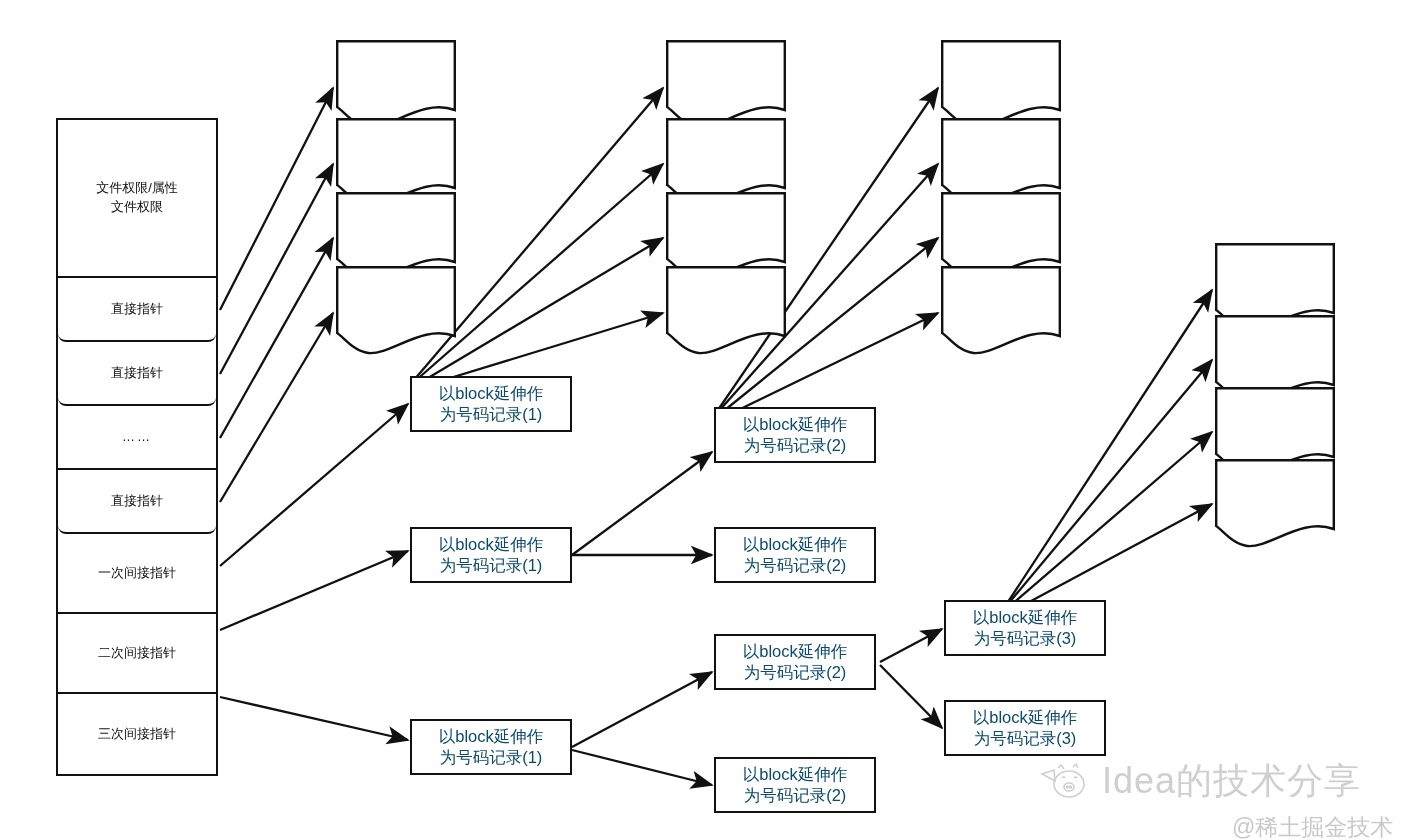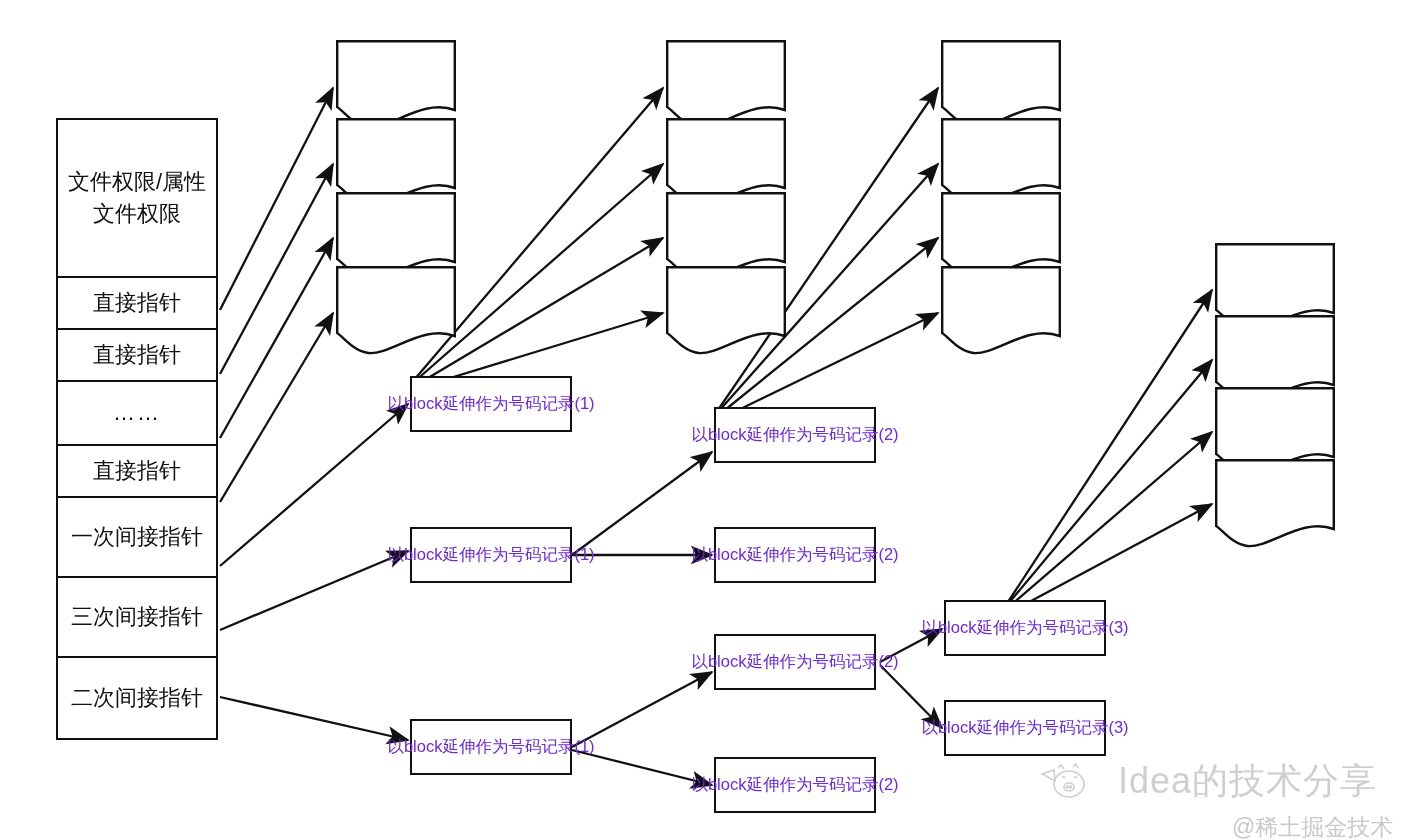--- a/index.html
+++ b/index.html
@@ -31,43 +31,43 @@
     background:#fff;
   }
   .inode-row{
     box-sizing:border-box;
     border-bottom:2px solid #111;
     display:flex;
     align-items:center;
     justify-content:center;
     text-align:center;
     color:#111;
-    font-size:22px;
+    font-size:13px;
     line-height:1.45;
     padding:8px 4px;
   }
   .inode-row:last-child{border-bottom:none;}
   .r-attr{height:158px;}
-  .r-dir{height:52px;}
+  .r-dir{height:64px;border-radius:8px;}
   .r-dots{height:64px;letter-spacing:2px;}
   .r-ind{height:80px;}
 
   
   .blk{
     position:absolute;
     width:162px;
     height:56px;
     border:2px solid #111;
     box-sizing:border-box;
     background:#fff;
     display:flex;
-    flex-direction:row;
+    flex-direction:column;
     align-items:center;
     justify-content:center;
-    color:#6d28d9;
+    color:#0c4a6e;
     font-size:16.5px;
     line-height:1.28;
     z-index:3;
   }
   .blk span{display:block;white-space:nowrap;}
 
   
   .doc{
     position:absolute;
     width:120px;
@@ -75,21 +75,21 @@
     z-index:2;
   }
   .doc svg{display:block;width:120px;height:90px;overflow:visible;}
   .doc path{fill:#ffffff;stroke:#111111;stroke-width:2.4;stroke-linejoin:miter;}
 
   
   .wm{
     position:absolute;
     display:flex;
     align-items:center;
-    gap:26px;
+    gap:10px;
     color:#c9c9c9;
     z-index:6;
     pointer-events:none;
   }
   .wm-main{left:1038px; top:757px;}
   .wm-main .wm-text{
     font-size:36px;
     letter-spacing:1px;
     color:#cfcfcf;
   }
@@ -166,24 +166,24 @@
     <div class="inode-row r-dots">
       <span>……</span>
     </div>
     <div class="inode-row r-dir">
       <span>直接指针</span>
     </div>
     <div class="inode-row r-ind">
       <span>一次间接指针</span>
     </div>
     <div class="inode-row r-ind">
+      <span>二次间接指针</span>
+    </div>
+    <div class="inode-row r-ind">
       <span>三次间接指针</span>
-    </div>
-    <div class="inode-row r-ind">
-      <span>二次间接指针</span>
     </div>
   </div>
 
   <div class="doc" style="left:336px;top:40px;">
       <svg viewBox="0 0 120 90" xmlns="http://www.w3.org/2000/svg">
         <path d="M1.2,1.2 H118.8 V70 C86.39999999999999,58 55.2,89 32.400000000000006,87 C18,85.5 8.4,72 1.2,67 Z"></path>
       </svg>
     </div>
   <div class="doc" style="left:336px;top:118px;">
       <svg viewBox="0 0 120 90" xmlns="http://www.w3.org/2000/svg">

